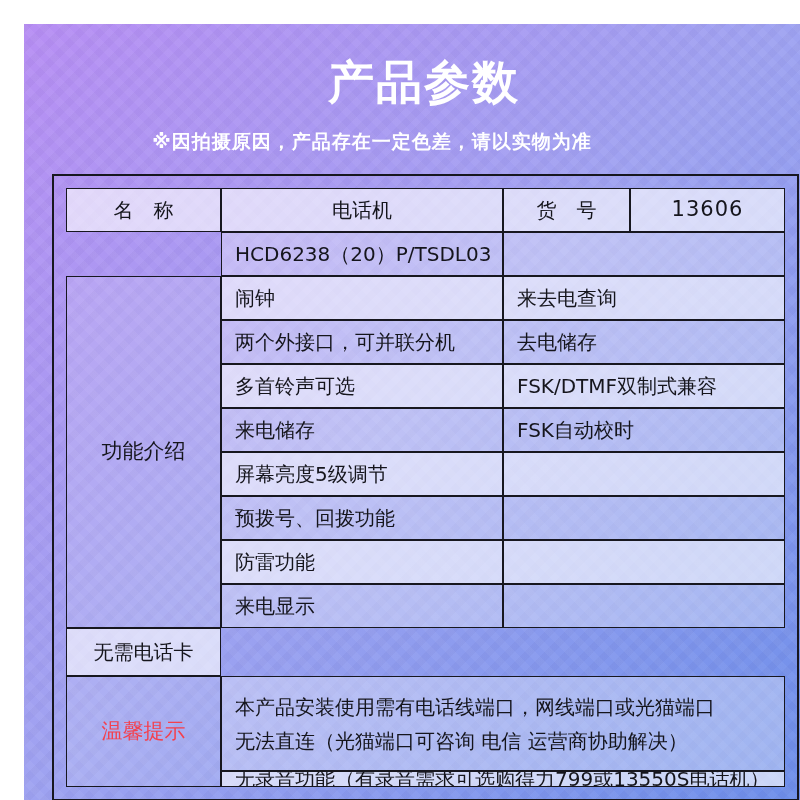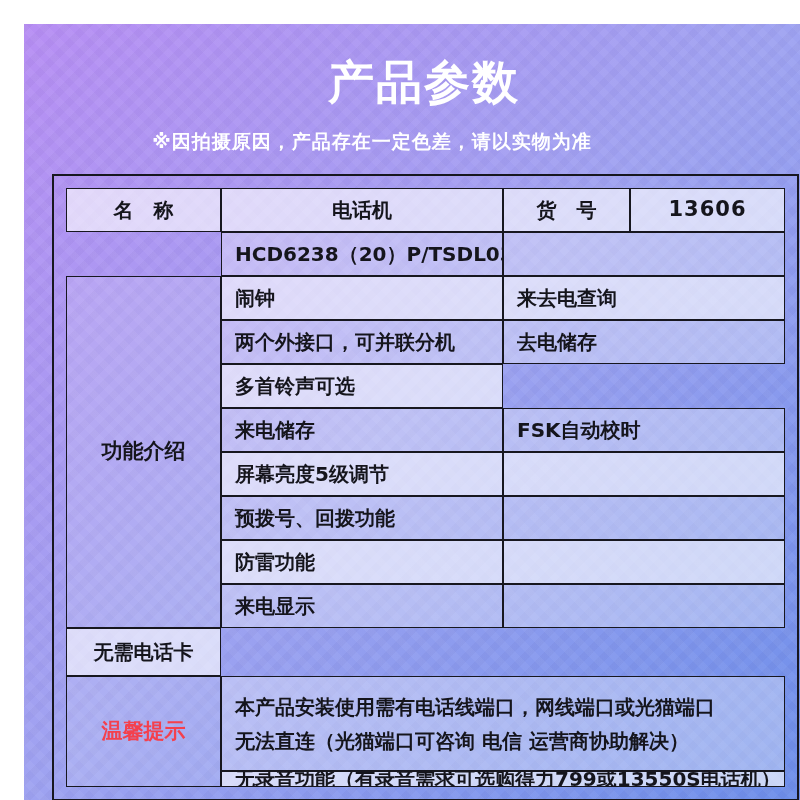--- a/index.html
+++ b/index.html
@@ -27,21 +27,21 @@
   .spec-table{
     position:absolute;left:28px;top:150px;width:747px;height:627px;
     display:grid;
     grid-template-columns:155px 282px 127px 1fr;
     grid-template-rows:44px 44px repeat(8,44px) 48px 95px 1fr;
     border:2px solid var(--line);
   }
   .c{
     border:1px solid var(--line);
     display:flex;align-items:center;
-    font-size:20px;font-weight:700;color:var(--ink);
+    font-size:20px;font-weight:400;color:var(--ink);
     padding:0 13px;line-height:1.3;
     overflow:hidden;white-space:nowrap;
   }
   .center{justify-content:center;padding:0 4px;}
   .light{background:rgba(255,255,255,0.63);}
   .dark{background:rgba(255,255,255,0.33);}
   .labelcell{background:rgba(255,255,255,0.14);justify-content:center;font-size:21px;}
   .red{color:var(--red);}
   .multiline{white-space:pre-line;line-height:34px;}
   .num{font-size:21px;letter-spacing:1px;}
@@ -66,20 +66,21 @@
 
     <div class="c labelcell" style="grid-area:3/1/11/2">功能介绍</div>
 
     <div class="c light" style="grid-area:3/2/4/3">闹钟</div>
     <div class="c light" style="grid-area:3/3/4/5">来去电查询</div>
 
     <div class="c dark" style="grid-area:4/2/5/3">两个外接口，可并联分机</div>
     <div class="c dark" style="grid-area:4/3/5/5">去电储存</div>
 
     <div class="c light" style="grid-area:5/2/6/3">多首铃声可选</div>
+    <div class="c light" style="grid-area:5/3/6/5">FSK/DTMF双制式兼容</div>
 
     <div class="c dark" style="grid-area:6/2/7/3">来电储存</div>
     <div class="c dark" style="grid-area:6/3/7/5">FSK自动校时</div>
 
     <div class="c light" style="grid-area:7/2/8/3">屏幕亮度5级调节</div>
     <div class="c light" style="grid-area:7/3/8/5"></div>
 
     <div class="c dark" style="grid-area:8/2/9/3">预拨号、回拨功能</div>
     <div class="c dark" style="grid-area:8/3/9/5"></div>
 

